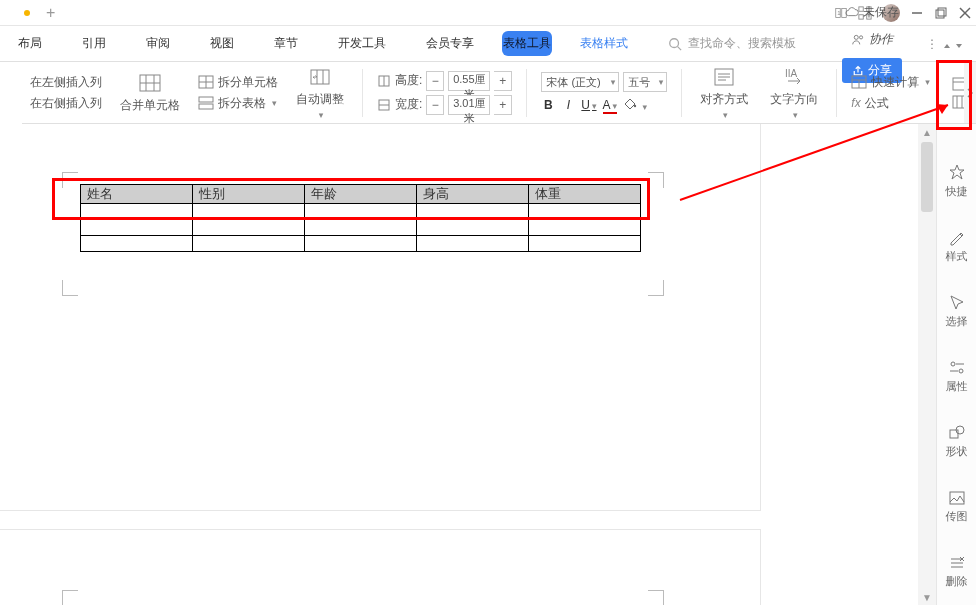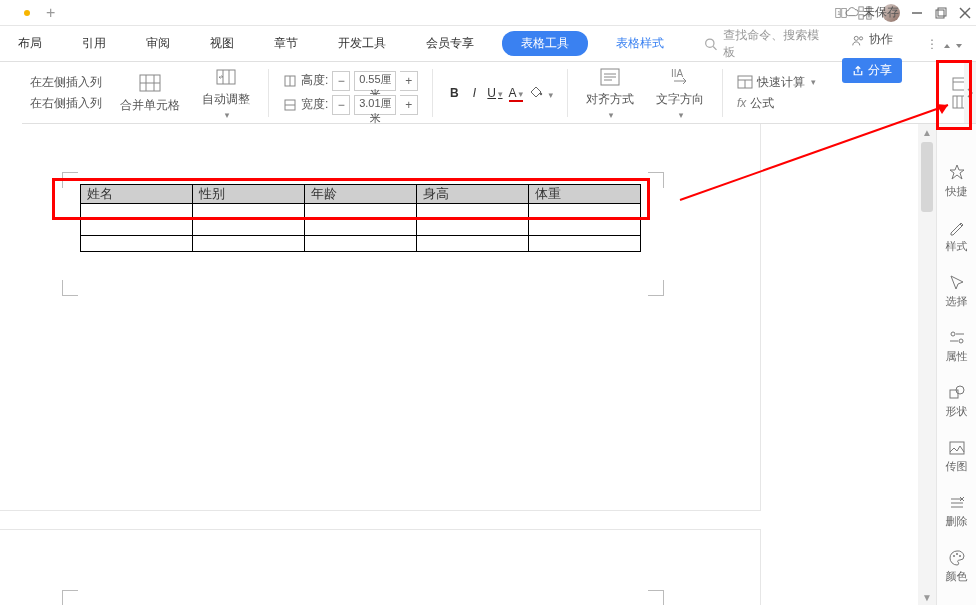--- a/index.html
+++ b/index.html
@@ -40,35 +40,35 @@
     border-bottom: 1px solid #e0e0e0;
     position:relative;
   }
   .menu-item {
     padding: 6px 12px;
     cursor: pointer;
     color: #333;
   }
   .menu-item.active {
     background: #3a81f1;
-    color: #ffffff;
-    border-radius: 12px;
-    padding: 4px 19px;
+    color: #0f172a;
+    border-radius: 6px;
+    padding: 4px 1px;
   }
   .menu-item.blue { color: #3a81f1; }
   .menu-search {
     display:flex; align-items:center; gap:6px; color:#999; margin-left:12px; flex:1;
   }
   .menu-share-group { display:flex; align-items:center; gap:10px;flex-direction:column; }
   .share-btn {
     background:#3a81f1; color:#fff; padding:4px 10px; border-radius:3px;
     display:flex; align-items:center; gap:4px;
   }
   .unsave { display:flex; align-items:center; gap:4px; color:#555;}
-  .coop { display:flex; align-items:flex-end; gap:4px; color:#555;}
+  .coop { display:flex; align-items:center; gap:4px; color:#555;font-style:italic;}
   .menu-overflow { display:flex; gap:6px; padding:0 8px; align-items:center; color:#888;}
 
   
   .ribbon {
     height: 62px;
     display: flex;
     align-items: center;
     border-bottom: 1px solid #e0e0e0;
     padding: 4px 4px;
     gap: 6px;
@@ -104,21 +104,21 @@
   .style-row{ display:flex; gap:6px; align-items:center;}
   .style-row span{min-width:14px; text-align:center; cursor:pointer;}
 
   .big-btn{ display:flex; flex-direction:column; align-items:center; gap:2px; cursor:pointer; padding:0 4px;}
   .big-btn svg{width:24px;height:24px;}
 
   
   .side-panel {
     position:absolute; right:0; top:124px; bottom:0; width:40px;
     border-left:1px solid #e6e6e6; background:#fcfcfc;
-    display:flex; flex-direction:column; align-items:center; gap:20px; padding-top:40px;
+    display:flex; flex-direction:column; align-items:center; gap:30px; padding-top:40px;
   }
   .side-item{display:flex;flex-direction:column;align-items:center;gap:2px;color:#666;cursor:pointer;font-size:11px;}
   .side-item svg{width:18px;height:18px;}
 
   
   .scroll-gutter{
     position:absolute; right:40px; top:124px; bottom:0; width:18px; background:#f4f4f4;
   }
   .scroll-arrow{position:absolute; left:0; right:0; height:16px; display:flex;align-items:center;justify-content:center;color:#999;font-size:10px;background:#f4f4f4;}
   .scroll-top{top:0;} .scroll-bot{bottom:0;}
@@ -274,20 +274,39 @@
       <svg viewBox="0 0 24 24">
           <rect x="2" y="4" width="20" height="16" fill="none" stroke="#888"></rect>
           <line x1="2" y1="12" x2="22" y2="12" stroke="#888"></line>
           <line x1="8" y1="4" x2="8" y2="20" stroke="#888"></line>
           <line x1="16" y1="4" x2="16" y2="20" stroke="#888"></line>
         </svg>
       <span class="lbl">合并单元格</span>
     </div>
   </div>
 
+  <div class="rgroup">
+    <div class="stack">
+      <span class="rbtn">
+        <svg width="16" height="14" viewBox="0 0 16 14">
+            <rect x="1" y="1" width="14" height="12" fill="none" stroke="#888"></rect>
+            <line x1="1" y1="7" x2="15" y2="7" stroke="#888"></line>
+            <line x1="8" y1="1" x2="8" y2="13" stroke="#888"></line>
+          </svg>
+        <span>拆分单元格</span>
+      </span>
+      <span class="rbtn drop">
+        <svg width="16" height="14" viewBox="0 0 16 14">
+            <rect x="1" y="1" width="14" height="5" fill="none" stroke="#888"></rect>
+            <rect x="1" y="8" width="14" height="5" fill="none" stroke="#888"></rect>
+          </svg>
+        <span>拆分表格</span>
+      </span>
+    </div>
+  </div>
 
   <div class="rgroup">
     <div class="big-btn drop">
       <svg viewBox="0 0 24 24">
           <rect x="3" y="5" width="18" height="14" fill="none" stroke="#888"></rect>
           <line x1="9" y1="5" x2="9" y2="19" stroke="#888"></line>
           <line x1="15" y1="5" x2="15" y2="19" stroke="#888"></line>
           <path d="M5 12h4l-1.5-1.5M5 12l1.5 1.5" stroke="#888" fill="none"></path>
         </svg>
       <span class="lbl">自动调整</span>
@@ -318,20 +337,24 @@
         <span class="dim-input">3.01厘米</span>
         <span class="pm">+</span>
       </div>
     </div>
   </div>
 
   <div class="vline"></div>
 
   <div class="rgroup">
     <div class="stack">
+      <div class="font-row">
+        <span class="font-sel">宋体 (正文)</span>
+        <span class="font-sel small">五号</span>
+      </div>
       <div class="style-row">
         <span style="font-weight:bold">B</span>
         <span style="font-style:italic">I</span>
         <span style="text-decoration:underline" class="drop">U</span>
         <span class="drop" style="position:relative;">A<span style="position:absolute;left:0;right:0;bottom:-2px;height:2px;background:#d00"></span></span>
         <span class="drop" style="position:relative;">
           <svg width="14" height="14" viewBox="0 0 14 14">
               <path d="M2 8l5-5 5 5-5 5z" fill="none" stroke="#666"></path>
               <circle cx="12" cy="10" r="1.2" fill="#666"></circle>
             </svg>

